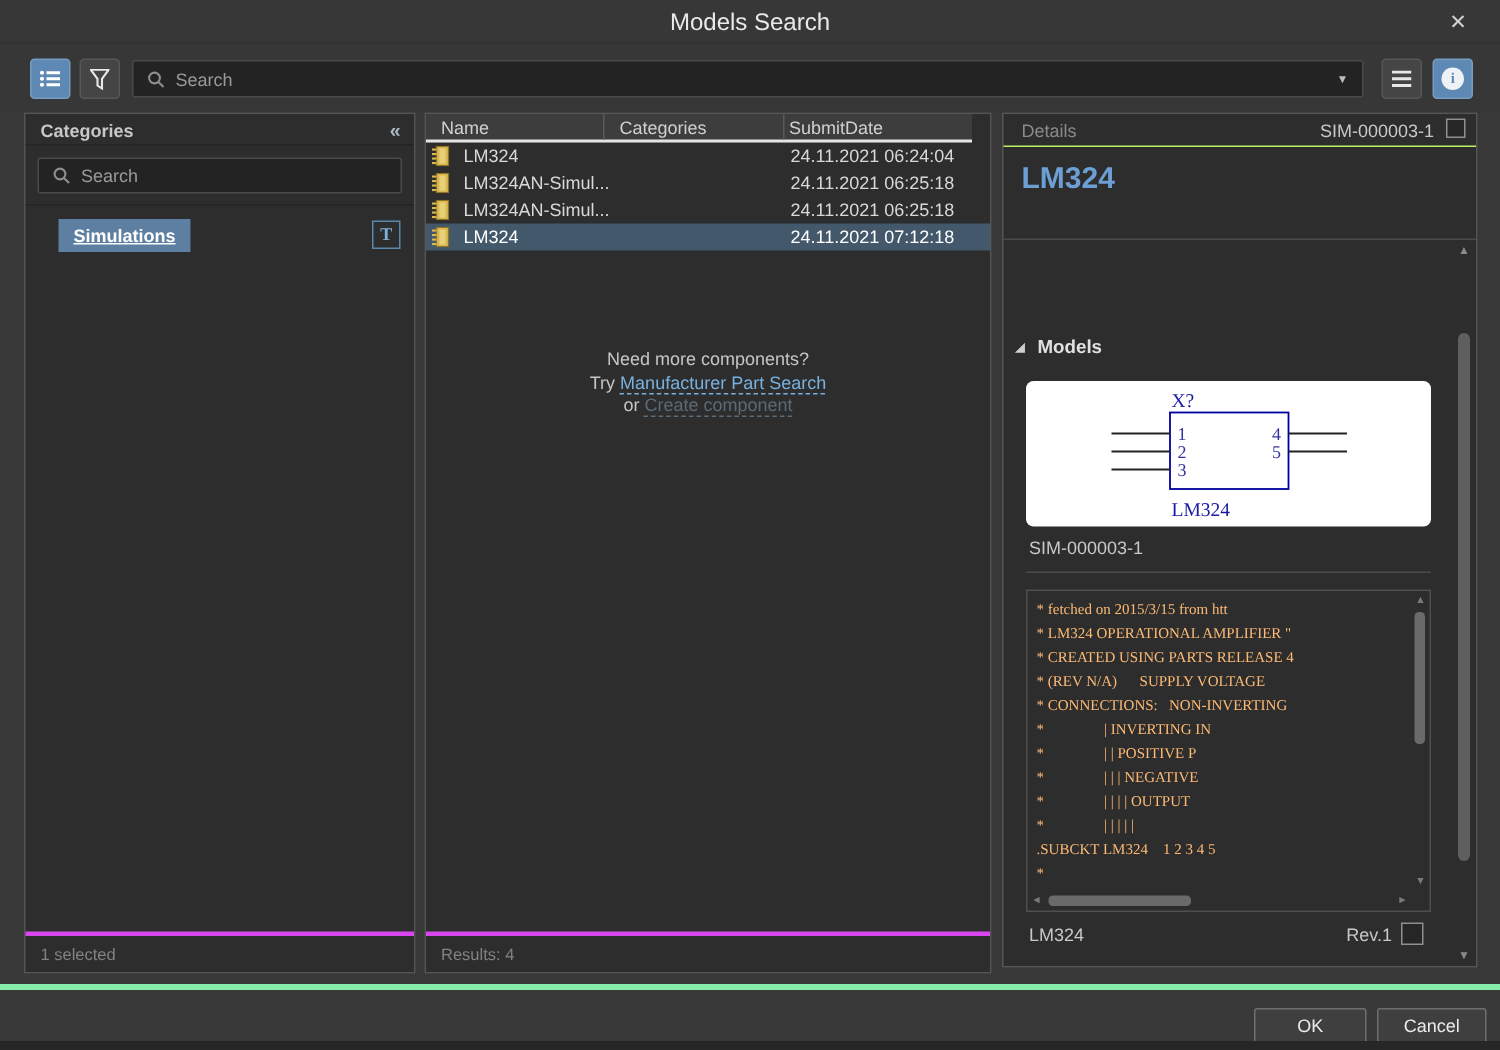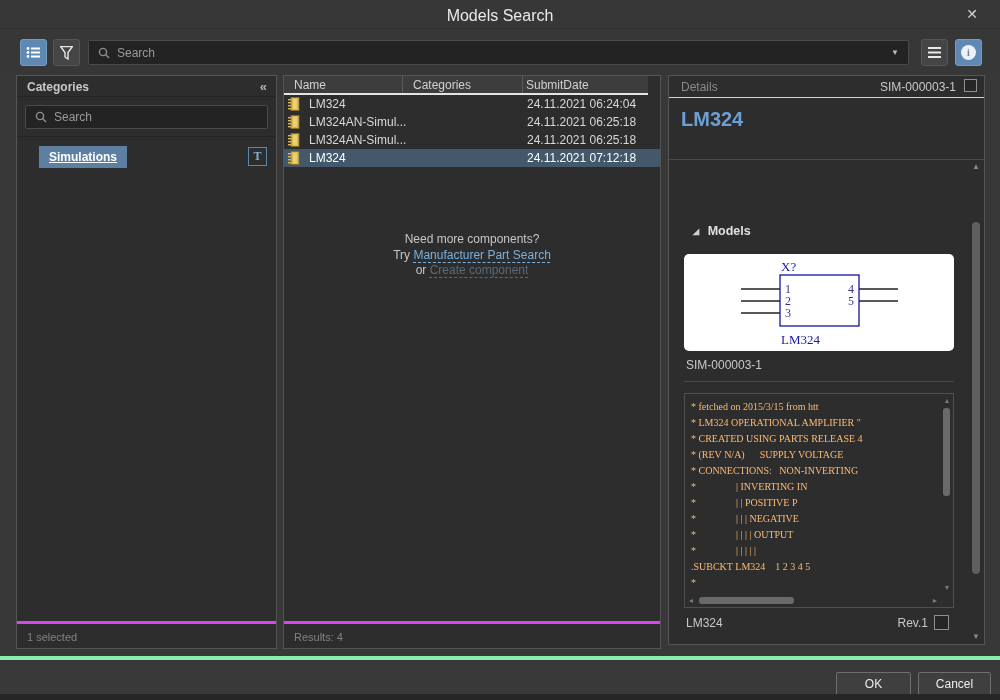--- a/index.html
+++ b/index.html
@@ -73,21 +73,21 @@
   .cb { position:absolute; width:13px; height:13px; border:1px solid #909090; background:#262626; }
   .det-title { position:absolute; left:12px; top:32px; color:#6ca0d4; font-size:20px; font-weight:bold; }
   .det-titleline { position:absolute; left:0; right:0; top:83px; border-bottom:1px solid #4a4a4a; }
   .note-box { position:absolute; left:15px; top:89px; width:279px; height:39px;
     border:1px solid #4f4f4f; }
   .note-label { position:absolute; left:8px; top:5px; color:#9a9a9a; }
   .show-more { position:absolute; left:8px; top:21px; color:#74aede; }
   .show-more .dash { text-decoration:underline; text-decoration-style:dashed;
     text-underline-offset:3px; text-decoration-thickness:1px; }
   .show-more .sm-caret { font-size:8px; margin-left:4px; text-decoration:none; display:inline-block; }
-  .models-hdr { position:absolute; left:24px; top:148px; color:#e0e0e0; font-weight:bold; font-size:12.5px; }
+  .models-hdr { position:absolute; left:8px; top:148px; color:#e0e0e0; font-weight:bold; font-size:12.5px; }
   .models-hdr .tri { font-size:8px; color:#cfcfcf; margin-right:5px; vertical-align:1px; }
   .preview-card { position:absolute; left:15px; top:178px; width:270px; height:97px;
     background:#ffffff; border-radius:5px; }
   .preview-label { position:absolute; left:17px; top:282px; color:#c8c8c8; }
   .det-sep2 { position:absolute; left:15px; width:270px; top:305px; border-bottom:1px solid #4a4a4a; }
   .spice-box { position:absolute; left:15px; top:317px; width:270px; height:215px;
     border:1px solid #4f4f4f; background:#2d2d2d; overflow:hidden; }
   .spice-text { position:absolute; left:6px; top:5px; right:13px; bottom:13px; overflow:hidden;
     font-family:Liberation Serif, serif; font-size:10px; line-height:16px; color:#fdba74; }
   .spice-text div { white-space:pre; }

